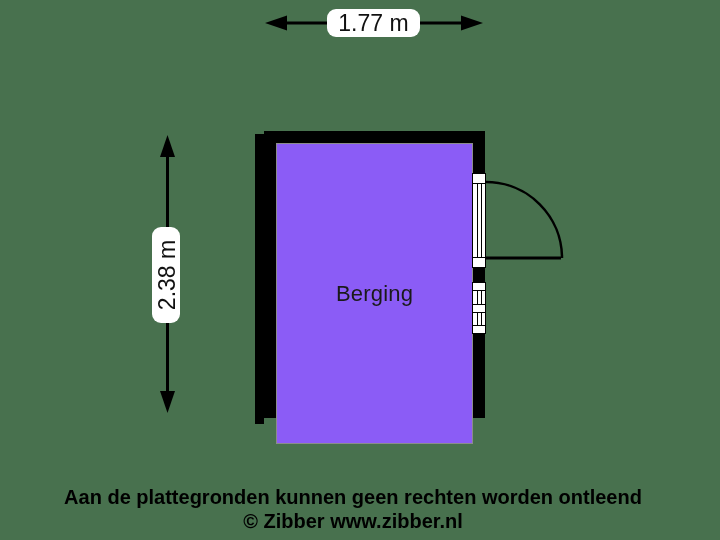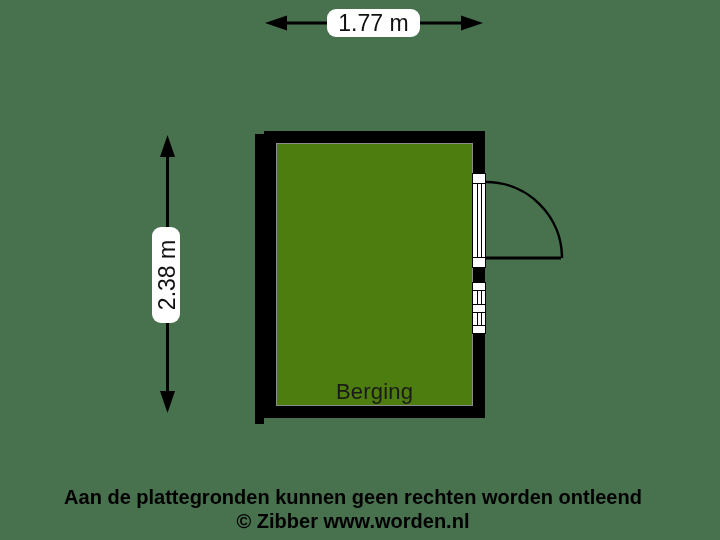--- a/index.html
+++ b/index.html
@@ -2,23 +2,23 @@
 <html><head>
 <meta charset="utf-8">
 <style>
   html,body{margin:0;padding:0;}
   body{width:720px;height:540px;overflow:hidden;font-family:"Liberation Sans",sans-serif;}
   .canvas{position:relative;width:720px;height:540px;background:#48714E;}
 
   
   .plan-shadow{position:absolute;left:255px;top:134px;width:9px;height:290px;background:#000;}
   .walls{position:absolute;left:264px;top:131px;width:221px;height:287px;background:#000;}
-  .floor{position:absolute;left:276px;top:143px;width:197px;height:263px;background:#4d7c0f;
+  .floor{position:absolute;left:276px;top:143px;width:197px;height:301px;background:#8b5cf6;
          border:1px solid #8C8C8C;box-sizing:border-box;
-         display:flex;align-items:flex-end;justify-content:center;}
+         display:flex;align-items:center;justify-content:center;}
   .room-label{color:#1A1A1A;font-size:22px;letter-spacing:.2px;}
 
   
   .fix{position:absolute;background:#fff;border:1px solid #000;box-sizing:border-box;}
   .door-opening{left:472px;top:173px;width:14px;height:95px;}
   .door-frame-top{left:472px;top:173px;width:14px;height:11px;}
   .door-frame-bottom{left:472px;top:257px;width:14px;height:11px;}
   .door-panel{left:477px;top:183px;width:5px;height:75px;border-top:none;border-bottom:none;}
   .window-outer{left:472px;top:282px;width:14px;height:52px;}
   .window-sq-top{left:472px;top:282px;width:14px;height:9px;}
@@ -74,15 +74,15 @@
     <g>
       <line x1="167.5" y1="141" x2="167.5" y2="407" stroke="#000" stroke-width="3"></line>
       <polygon points="167.5,135 160,157 175,157" fill="#000"></polygon>
       <polygon points="167.5,413 160,391 175,391" fill="#000"></polygon>
       <rect x="152" y="227" width="28" height="96" rx="9" fill="#FFFFFF"></rect>
       <text transform="translate(166.5,275) rotate(-90)" text-anchor="middle" dominant-baseline="central" class="dim-text">2.38 m</text>
     </g>
   </svg>
 
   <div class="footer-line footer-disclaimer">Aan de plattegronden kunnen geen rechten worden ontleend</div>
-  <div class="footer-line footer-copyright">© Zibber www.worden.nl</div>
+  <div class="footer-line footer-copyright">© Zibber www.zibber.nl</div>
 
 </div>
 
 </body></html>

